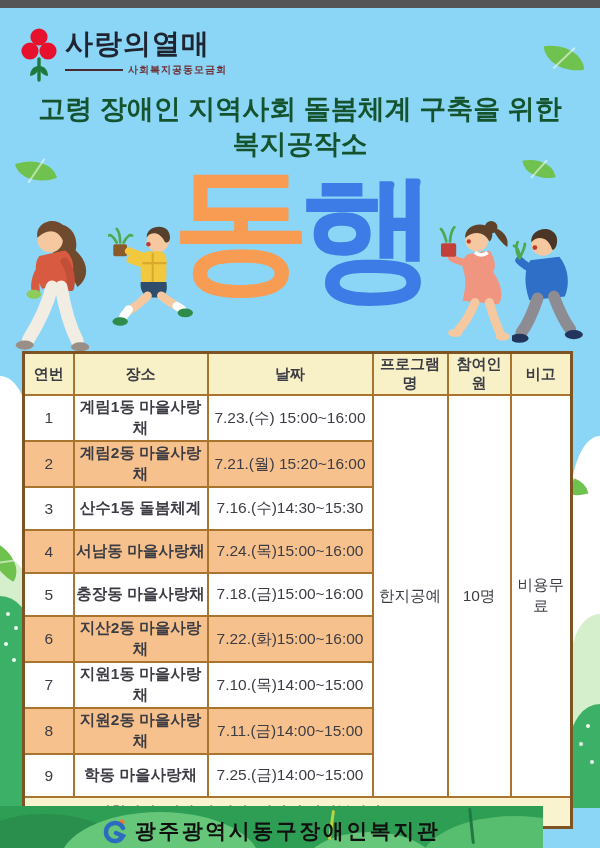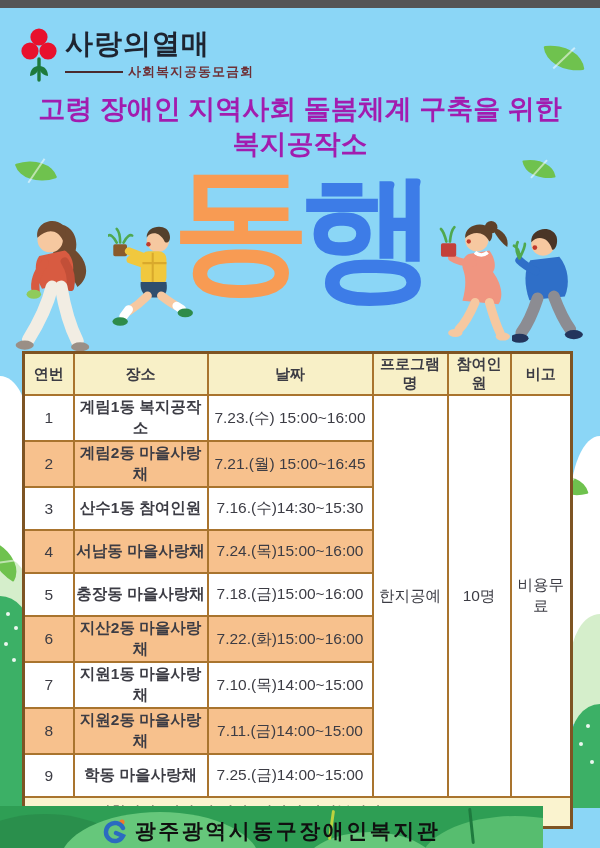--- a/index.html
+++ b/index.html
@@ -25,23 +25,23 @@
   .cloud-r{right:0;top:428px;width:30px;height:240px;background:#FFFFFF;border-top-left-radius:100% 70px;}
   .lgreen-r{right:0;top:606px;width:30px;height:110px;background:#D5EECB;border-top-left-radius:100% 50px;}
   .green-r{right:0;top:696px;width:30px;height:104px;background:#3CB066;border-top-left-radius:100% 40px;}
   .dot{position:absolute;width:4px;height:4px;border-radius:50%;background:#fff;opacity:.9;z-index:2;}
   
   .logo{position:absolute;left:20px;top:20px;display:flex;align-items:flex-start;gap:7px;z-index:4;}
   .logo-txt{display:flex;flex-direction:column;}
   .logo-title{font-size:28px;font-weight:900;color:#1E2430;letter-spacing:1px;line-height:1.15;}
   .logo-sub{display:flex;align-items:center;gap:5px;margin-top:3px;}
   .logo-rule{width:58px;height:2px;background:#4A2A2E;}
-  .logo-subtext{font-size:13px;font-weight:700;color:#6E3036;letter-spacing:1px;}
-  
-  .title{position:absolute;top:84px;left:0;width:100%;text-align:center;color:#a21caf;
+  .logo-subtext{font-size:10px;font-weight:700;color:#6E3036;letter-spacing:1px;}
+  
+  .title{position:absolute;top:84px;left:0;width:100%;text-align:center;color:#14532d;
          font-weight:800;font-size:27px;line-height:1.3;z-index:4;}
   .hero{position:absolute;top:148px;left:0;width:100%;text-align:center;font-weight:900;
         font-size:138px;line-height:1.05;letter-spacing:-10px;z-index:2;}
   .hero-orange{color:#F89B53;}
   .hero-blue{color:#3D7CE7;position:relative;top:8px;}
   
   .person{position:absolute;z-index:2;}
   
   .sched{position:absolute;left:22px;top:343px;z-index:3;border-collapse:collapse;
          width:512px;table-layout:fixed;background:#fff;
@@ -200,34 +200,34 @@
         <th>장소</th>
         <th>날짜</th>
         <th>프로그램명</th>
         <th>참여인원</th>
         <th>비고</th>
       </tr>
     </thead>
     <tbody>
       <tr>
         <td class="rowcell">1</td>
-        <td class="rowcell place">계림1동 복지공작소</td>
+        <td class="rowcell place">계림1동 마을사랑채</td>
         <td class="rowcell">7.23.(수) 15:00~16:00</td>
         <td class="merged" rowspan="9">한지공예</td>
         <td class="merged" rowspan="9">10명</td>
         <td class="merged" rowspan="9">비용무료</td>
       </tr>
       <tr>
         <td class="rowcell">2</td>
         <td class="rowcell place">계림2동 마을사랑채</td>
-        <td class="rowcell">7.21.(월) 15:00~16:45</td>
+        <td class="rowcell">7.21.(월) 15:20~16:00</td>
       </tr>
       <tr>
         <td class="rowcell">3</td>
-        <td class="rowcell place">산수1동 참여인원</td>
+        <td class="rowcell place">산수1동 돌봄체계</td>
         <td class="rowcell">7.16.(수)14:30~15:30</td>
       </tr>
       <tr>
         <td class="rowcell">4</td>
         <td class="rowcell place">서남동 마을사랑채</td>
         <td class="rowcell">7.24.(목)15:00~16:00</td>
       </tr>
       <tr>
         <td class="rowcell">5</td>
         <td class="rowcell place">충장동 마을사랑채</td>

